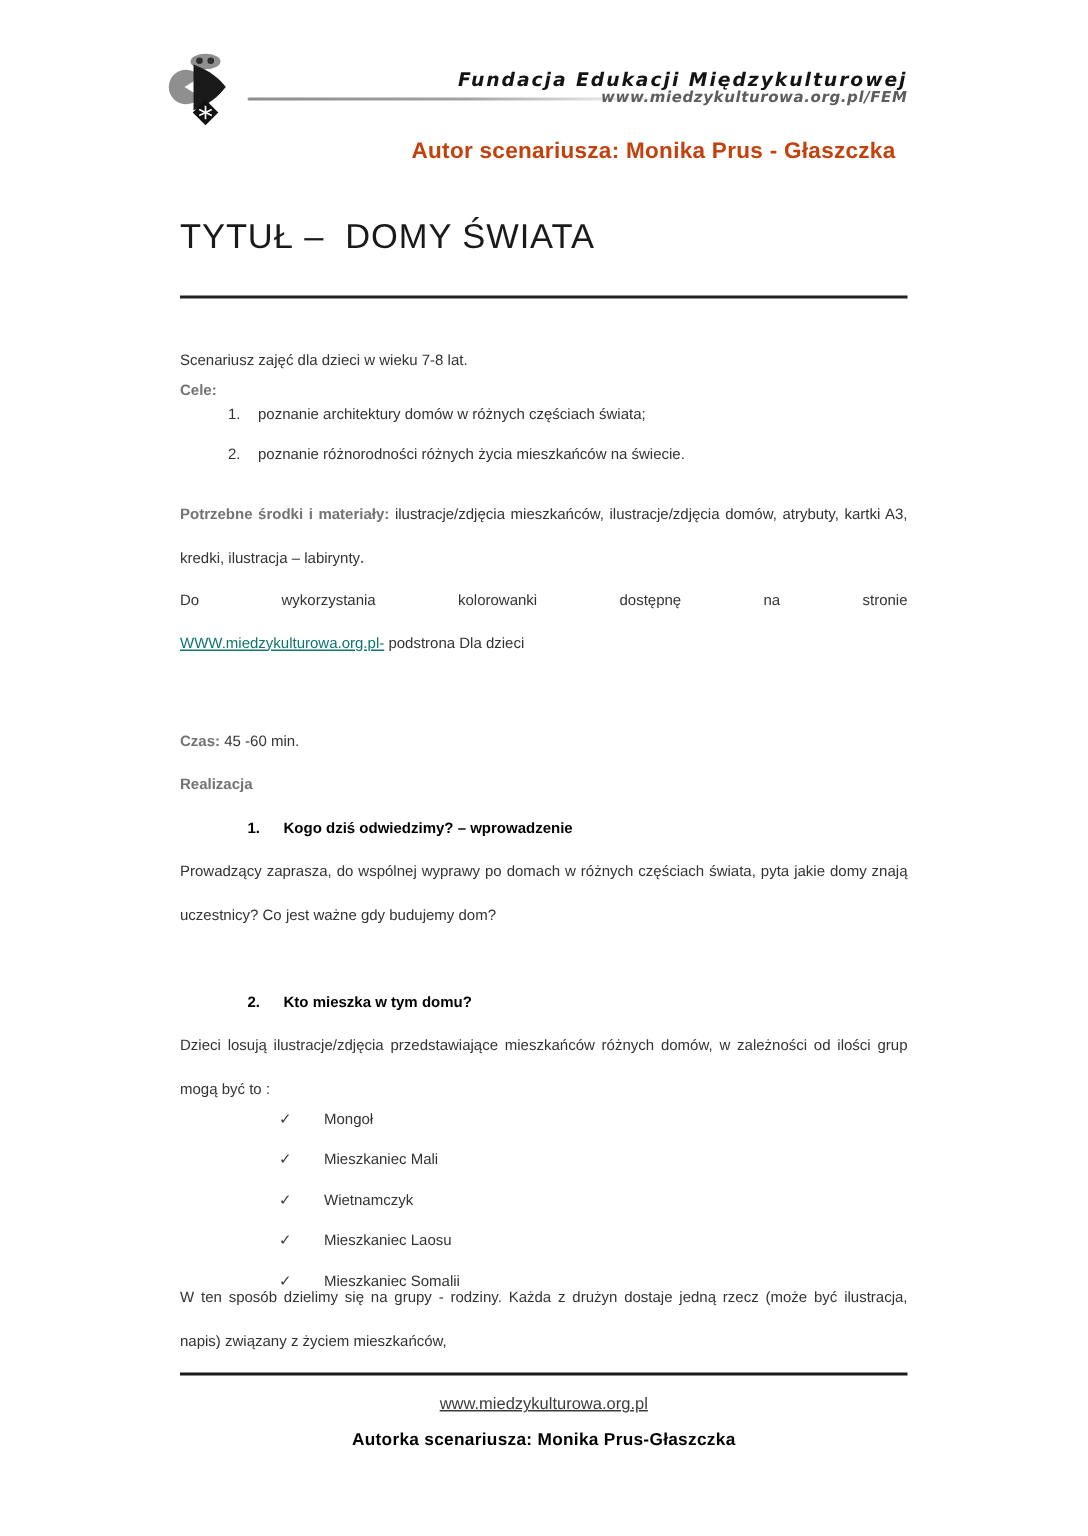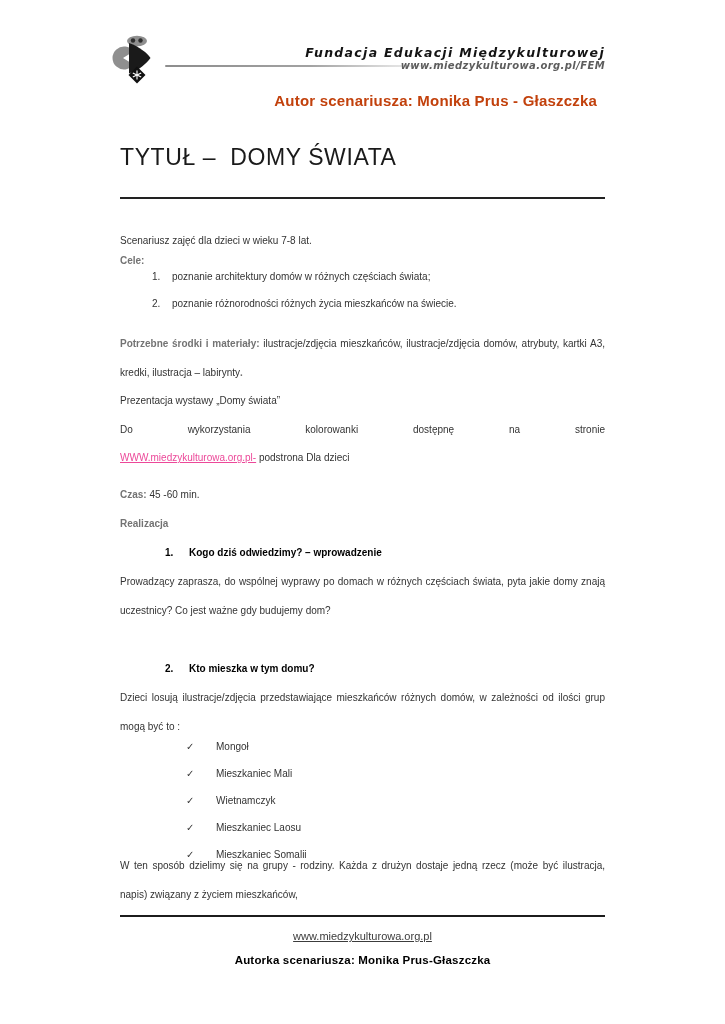--- a/index.html
+++ b/index.html
@@ -60,21 +60,21 @@
 
   .audience    { top:231px; line-height:20px; }
   .goals-label { top:251px; line-height:20px; }
   .goals-list  { top:263px; list-style:none; }
   .goals-list li { display:flex; line-height:27px; }
   .goal-num  { width:20px; margin-left:32px; flex:0 0 20px; }
   .goal-text { flex:1; }
 
   .materials { top:330px; }
   .coloring-intro { text-align:justify; text-align-last:justify; }
-  .inline-link { text-decoration:underline; color:#ec4899; cursor:pointer; }
+  .inline-link { text-decoration:underline; color:#0f766e; cursor:pointer; }
 
   .time-line   { top:481px; }
   .realization { top:510px; }
 
   .step-heading { display:flex; font-weight:700; color:#000; }
   .step-heading .step-num { margin-left:45px; width:24px; flex:0 0 24px; }
   .step1-heading { top:539px; }
   .step1-para    { top:568px; }
   .step2-heading { top:655px; }
   .step2-para    { top:684px; }
@@ -142,21 +142,20 @@
       <span class="goal-num">2.</span>
       <span class="goal-text">poznanie różnorodności różnych życia mieszkańców na świecie.</span>
     </li>
   </ol>
 
   <div class="abs materials t14 lh">
     <div class="jst">
       <span class="bold">Potrzebne środki i materiały:</span>
       <span>ilustracje/zdjęcia mieszkańców, ilustracje/zdjęcia domów, atrybuty, kartki A3, kredki, ilustracja – labirynty</span><span class="bold">.</span>
     </div>
-    <div>Prezentacja wystawy „Domy świata”</div>
     <div class="coloring-intro">Do wykorzystania kolorowanki dostępnę na stronie</div>
     <div>
       <span class="inline-link">WWW.miedzykulturowa.org.pl-</span>
       <span>podstrona Dla dzieci</span>
     </div>
   </div>
 
   <div class="abs time-line t14 lh">
     <span class="bold">Czas:</span>
     <span>45 -60 min.</span>

